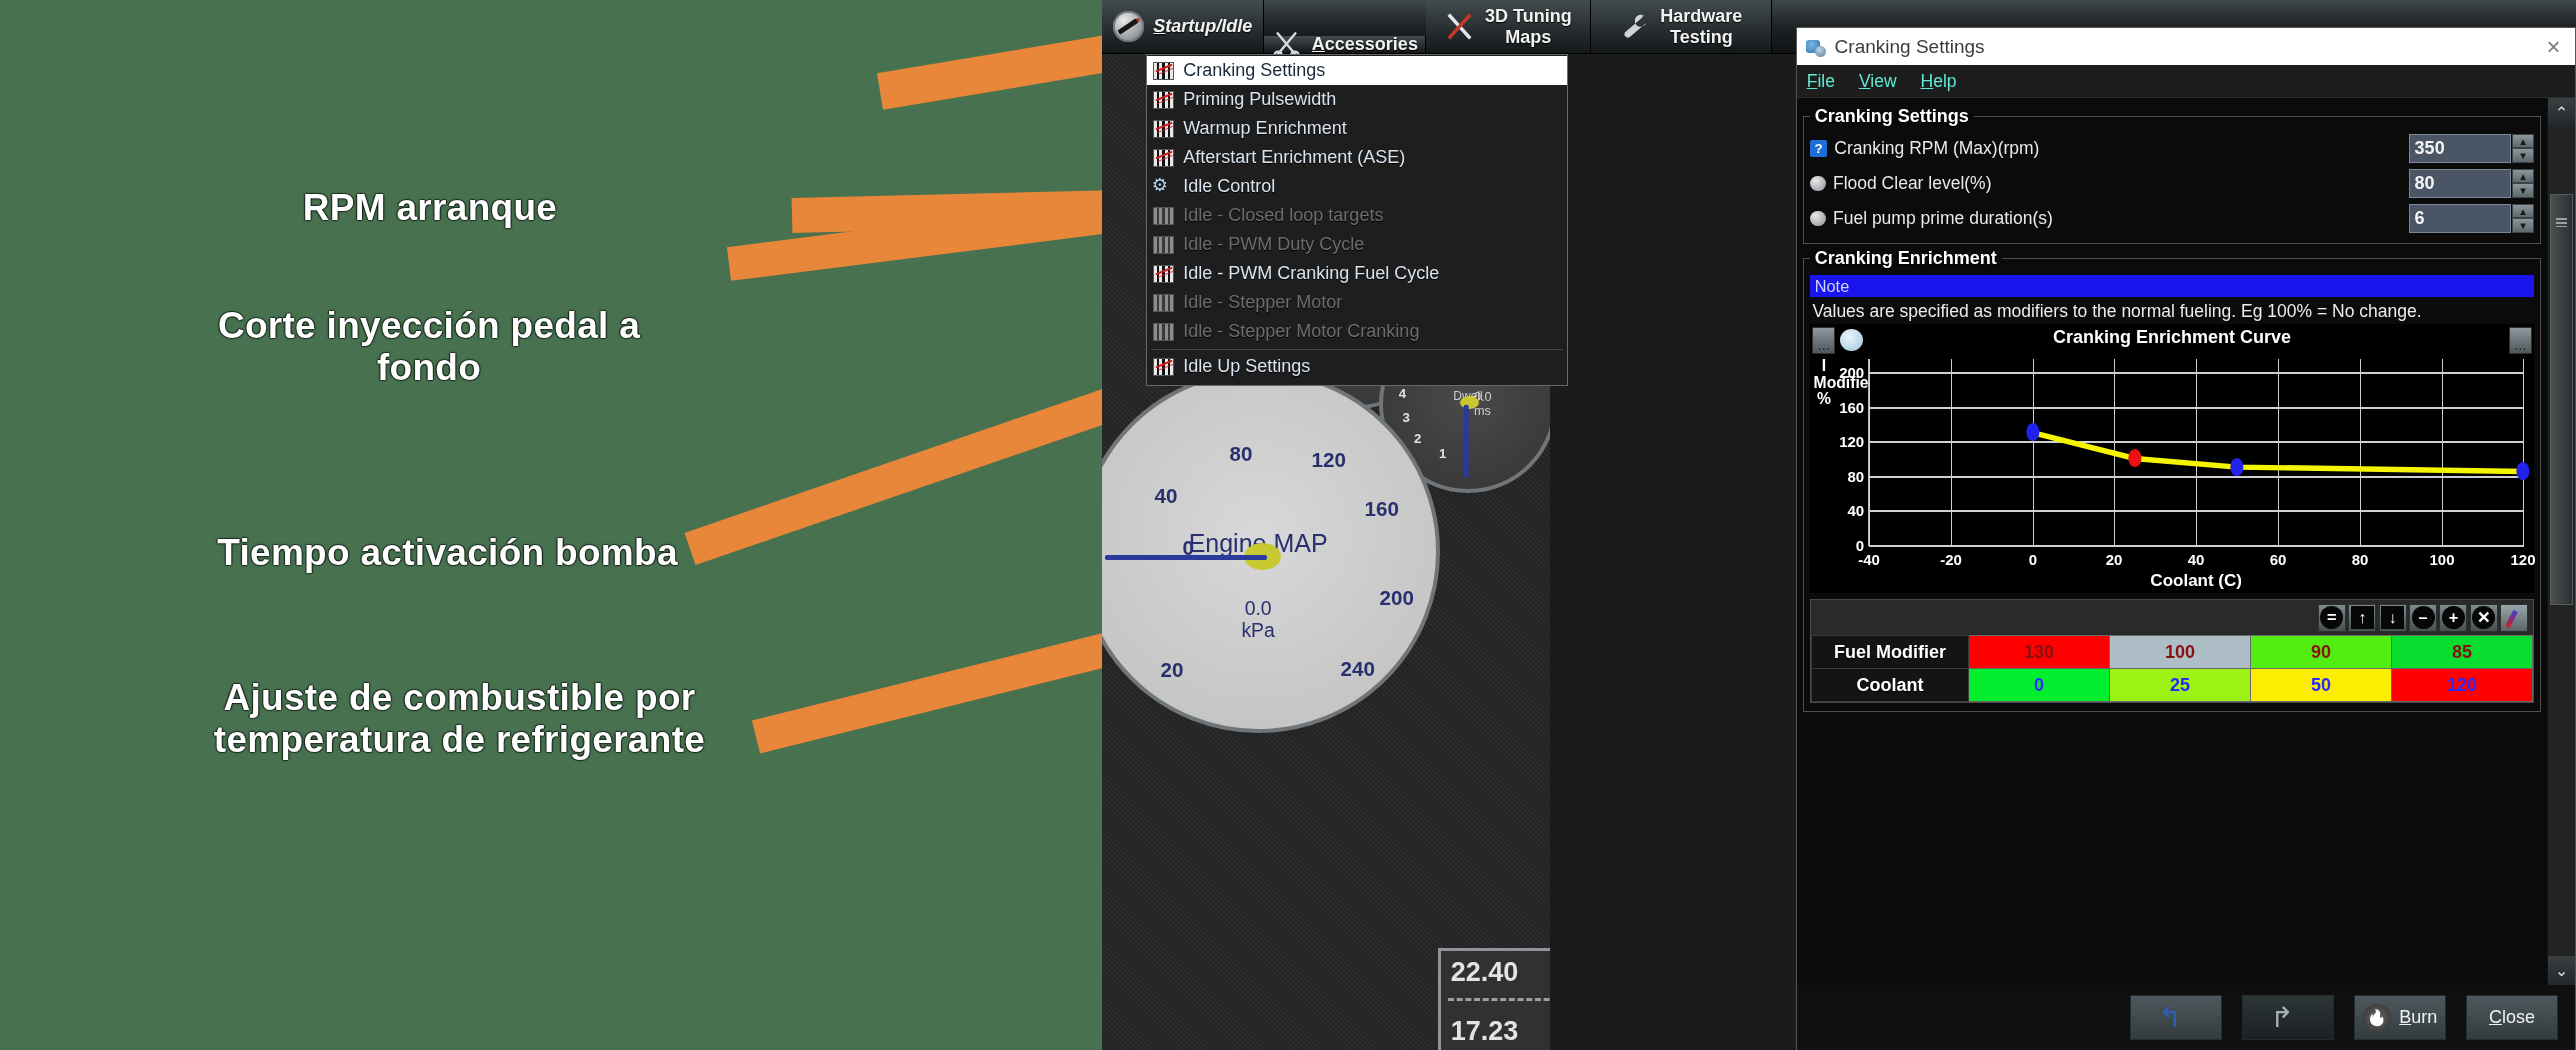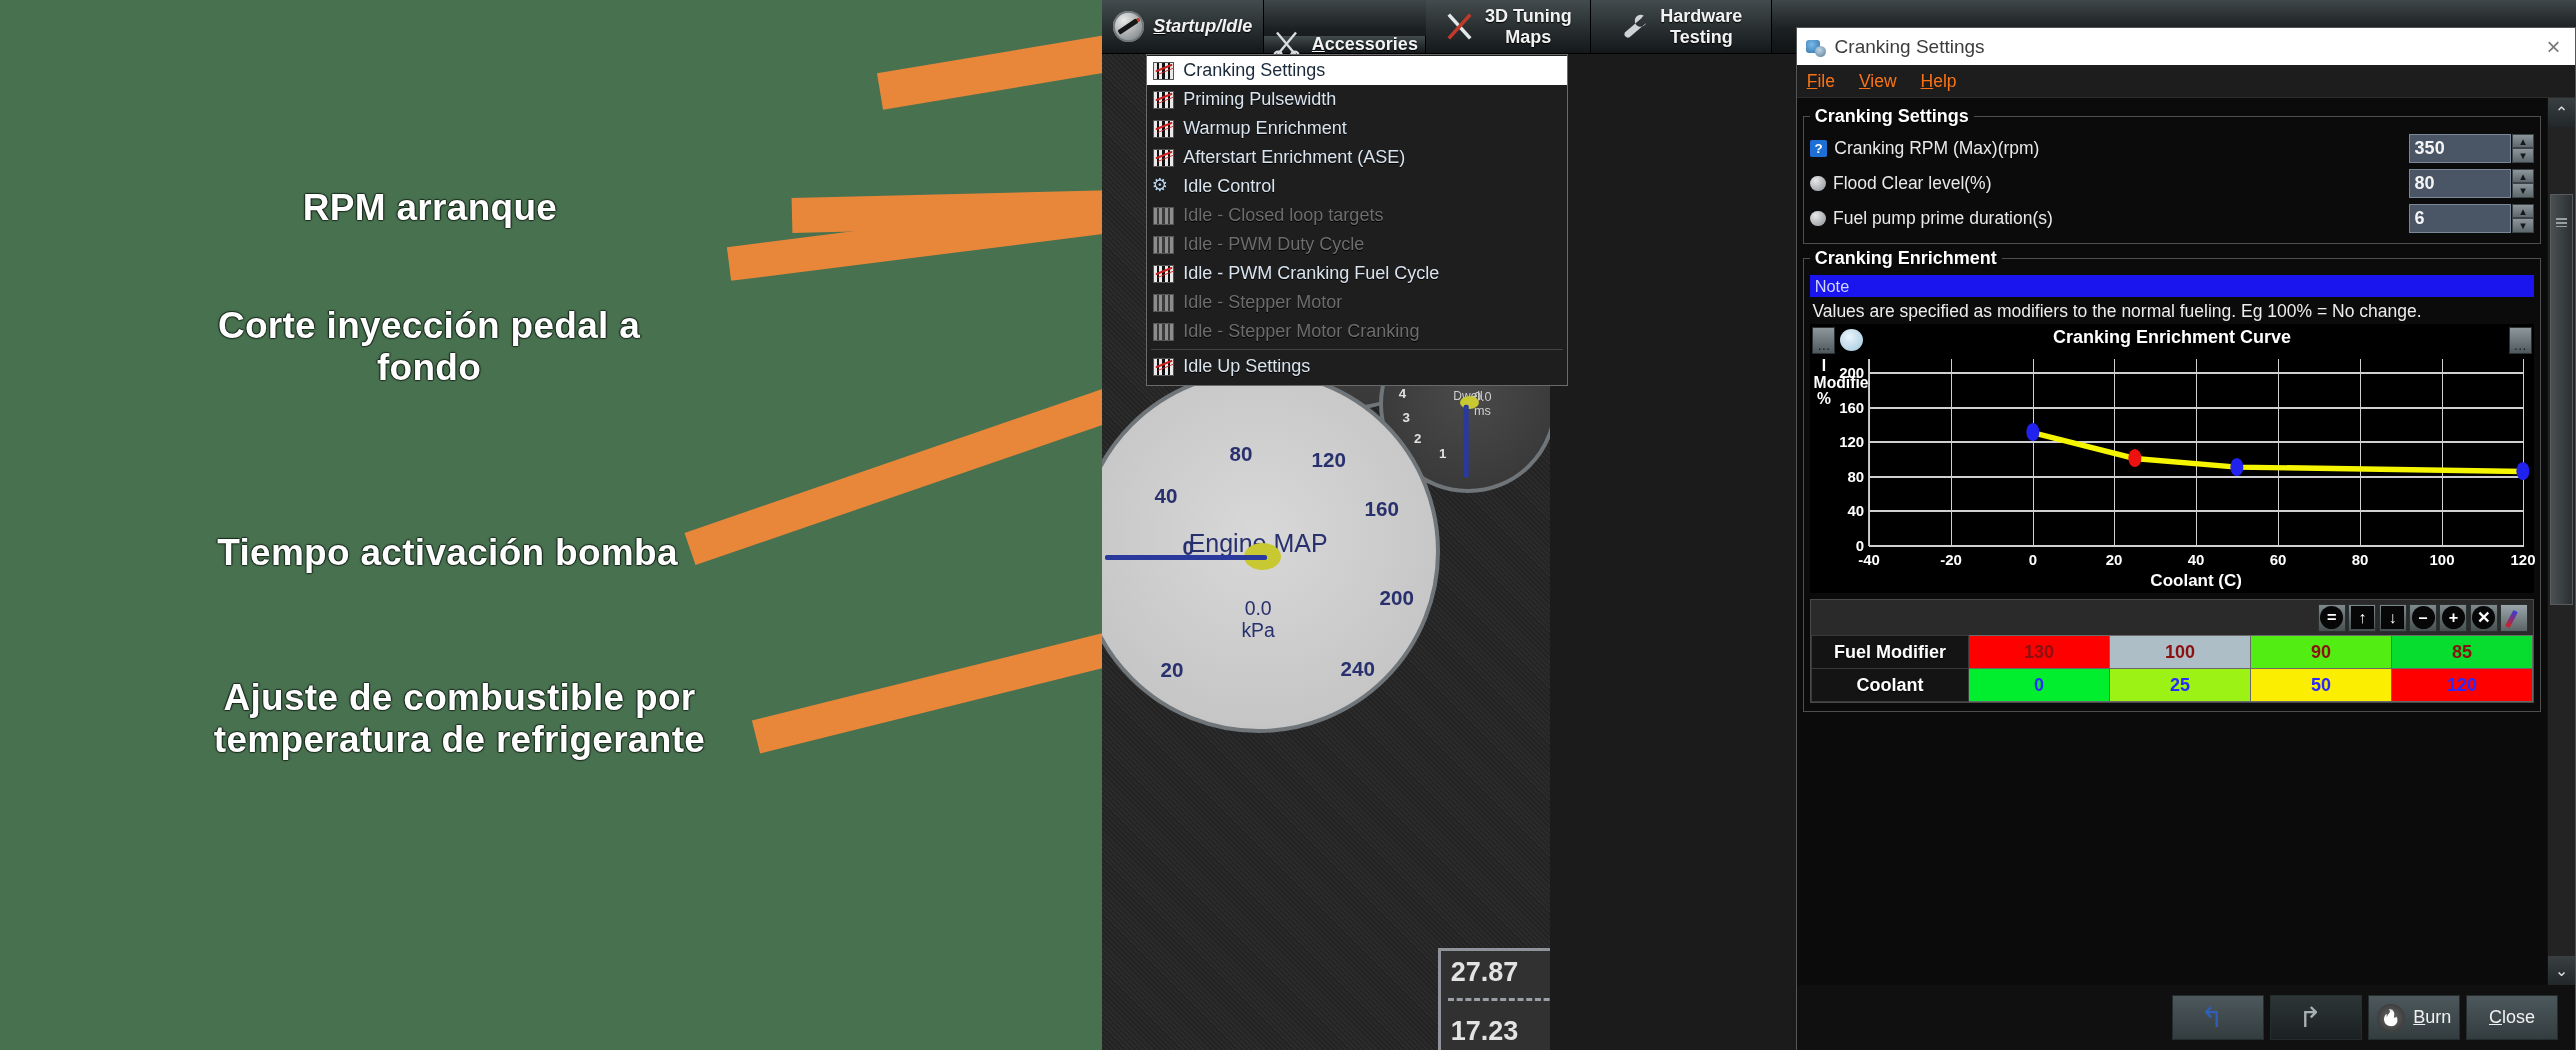--- a/index.html
+++ b/index.html
@@ -158,21 +158,21 @@
   #dlgtitle .dicon { width:20.6px;height:20.6px; position:relative; }
   #dlgtitle .dicon:before{content:"";position:absolute;left:0;top:3.6px;width:14.5px;height:13.3px;
         background:radial-gradient(circle at 40% 35%,#79b9e8,#2e6fa8);border-radius:3px;}
   #dlgtitle .dicon:after{content:"";position:absolute;right:0;bottom:0;width:11px;height:11px;
         background:radial-gradient(circle at 40% 35%,#bcd6e8,#5d7d94);border-radius:50%;}
   #dlgtitle .dtxt { color:#3c3c3c; font-size:19px; flex:1; }
   #dlgtitle .dclose { color:#7a7a7a; font-size:24px; font-weight:300; padding:0 6px; cursor:default;}
 
   #dlgmenu { height:33px; background:#1d1d1d; display:flex; align-items:center;
              gap:24px; padding:0 9.7px; flex:0 0 33px; border-bottom:0.6px solid #2c2c2c;}
-  #dlgmenu span { color:#f97316; font-size:17.5px; }
+  #dlgmenu span { color:#5eead4; font-size:17.5px; }
   #dlgmenu u { text-decoration:underline; }
 
   #dlgbody { flex:1; display:flex; min-height:0; }
   #dlgcontent { flex:1; position:relative; background:#0b0b0b; padding:4.8px 6px 0 6px; min-width:0;}
 
   fieldset.grp { border:1.2px solid #4f4f4f; margin:3.6px 0 0 0; padding:3.6px 6px 7.3px 6px; }
   fieldset.grp > legend { color:#ffffff; font-size:18px; font-weight:700; padding:0 4.8px;
                           text-shadow:0 1.2px 1.2px #000; }
 
   .row { display:flex; align-items:center; height:35px; }
@@ -247,21 +247,21 @@
                      color:#e6e6e6; font-size:15.7px; text-align:center; line-height:29px; }
   #dlgscroll .strack { flex:1; position:relative; background:#232323; }
   #dlgscroll .sthumb { position:absolute; left:1.8px; right:1.8px; top:67px; height:411px;
                        background:linear-gradient(90deg,#4b5153,#2b2f31);
                        border:0.6px solid #565c5e; }
   #dlgscroll .sthumb:after{content:"";position:absolute;left:4.8px;right:4.8px;top:23px;height:8.5px;
           background:repeating-linear-gradient(#9aa0a2 0 1.8px,transparent 1.8px 4.2px);}
 
   
   #dlgfoot { height:65px; background:#101010; display:flex; align-items:center;
-             justify-content:flex-end; gap:6px; padding-right:17px; flex:0 0 65px; }
+             justify-content:flex-end; gap:20px; padding-right:17px; flex:0 0 65px; }
   .fbtn { min-width:92px; height:45px; background:linear-gradient(#4d585c,#333d40);
           border:0.6px solid #252c2e; display:flex; align-items:center; justify-content:center;
           gap:8.5px; color:#f0f0f0; font-size:18px; }
   .fbtn u { text-decoration:underline; }
   .fbtn.plain { background:linear-gradient(#2d3537,#1b2123); }
   .fbtn .undo { width:27px;height:27px;position:relative; }
   .fbtn .undo:after{content:"↰";font-size:28px;color:#2f5fb8;line-height:27px;}
   .fbtn .redo { width:27px;height:27px;position:relative; }
   .fbtn .redo:after{content:"↱";font-size:28px;color:#a9b0b3;line-height:27px;}
   .fbtn .flame { width:28px;height:28px;border-radius:50%;
@@ -351,21 +351,21 @@
       <div class="gt" style="left:149px; top:68px;">80</div>
       <div class="gt" style="left:231px; top:74px;">120</div>
       <div class="gt" style="left:284px; top:123px;">160</div>
       <div class="gt" style="left:299px; top:212px;">200</div>
       <div class="gt" style="left:260px; top:283px;">240</div>
       <div class="hub" style="left:163px; top:169px; width:37px; height:27px;"></div>
       <div class="needle" style="left:24px; top:181px; width:162px;"></div>
     </div>
 
     <div id="readout">
-      <div class="ro">27.87</div>
+      <div class="ro">22.40</div>
       <div class="dash"></div>
       <div class="ro">17.23</div>
     </div>
   </div>
 
   <div id="tabbar">
     <div class="tab" style="width:162px;font-style:italic;">
       <div class="ticon ic-knob"></div>
       <div class="tlabel"><u>S</u>tartup/Idle</div>
     </div>

